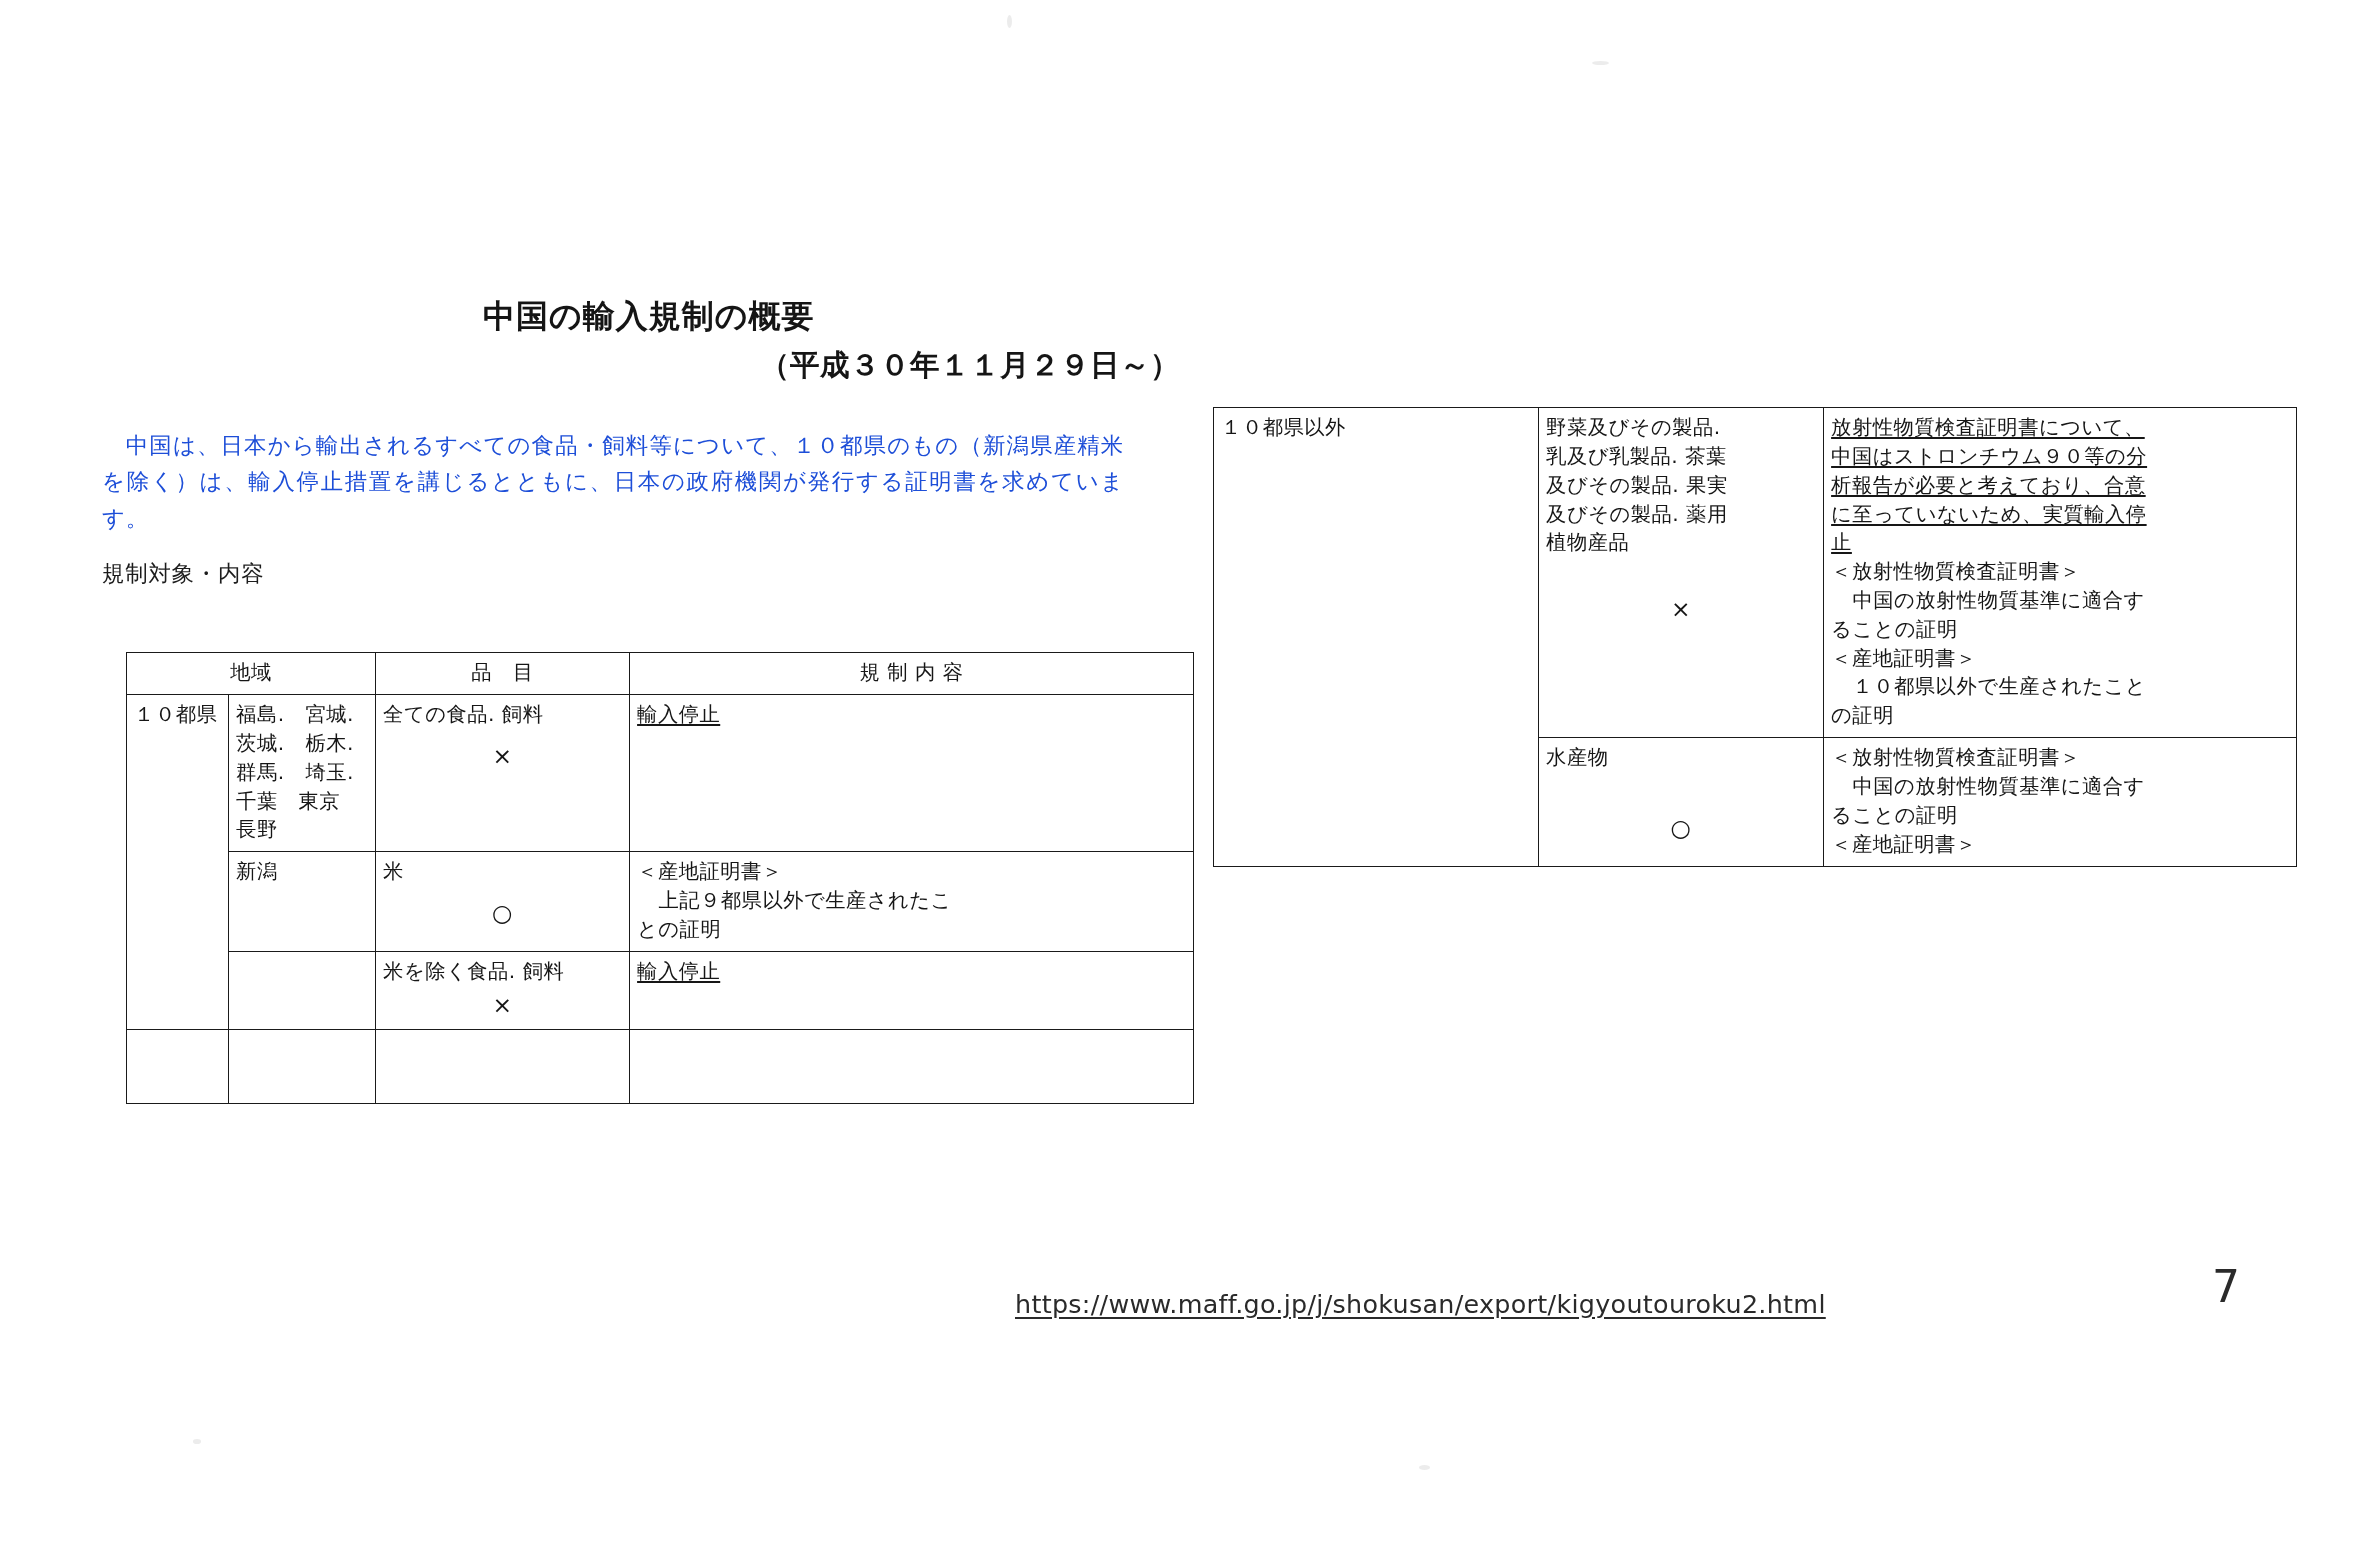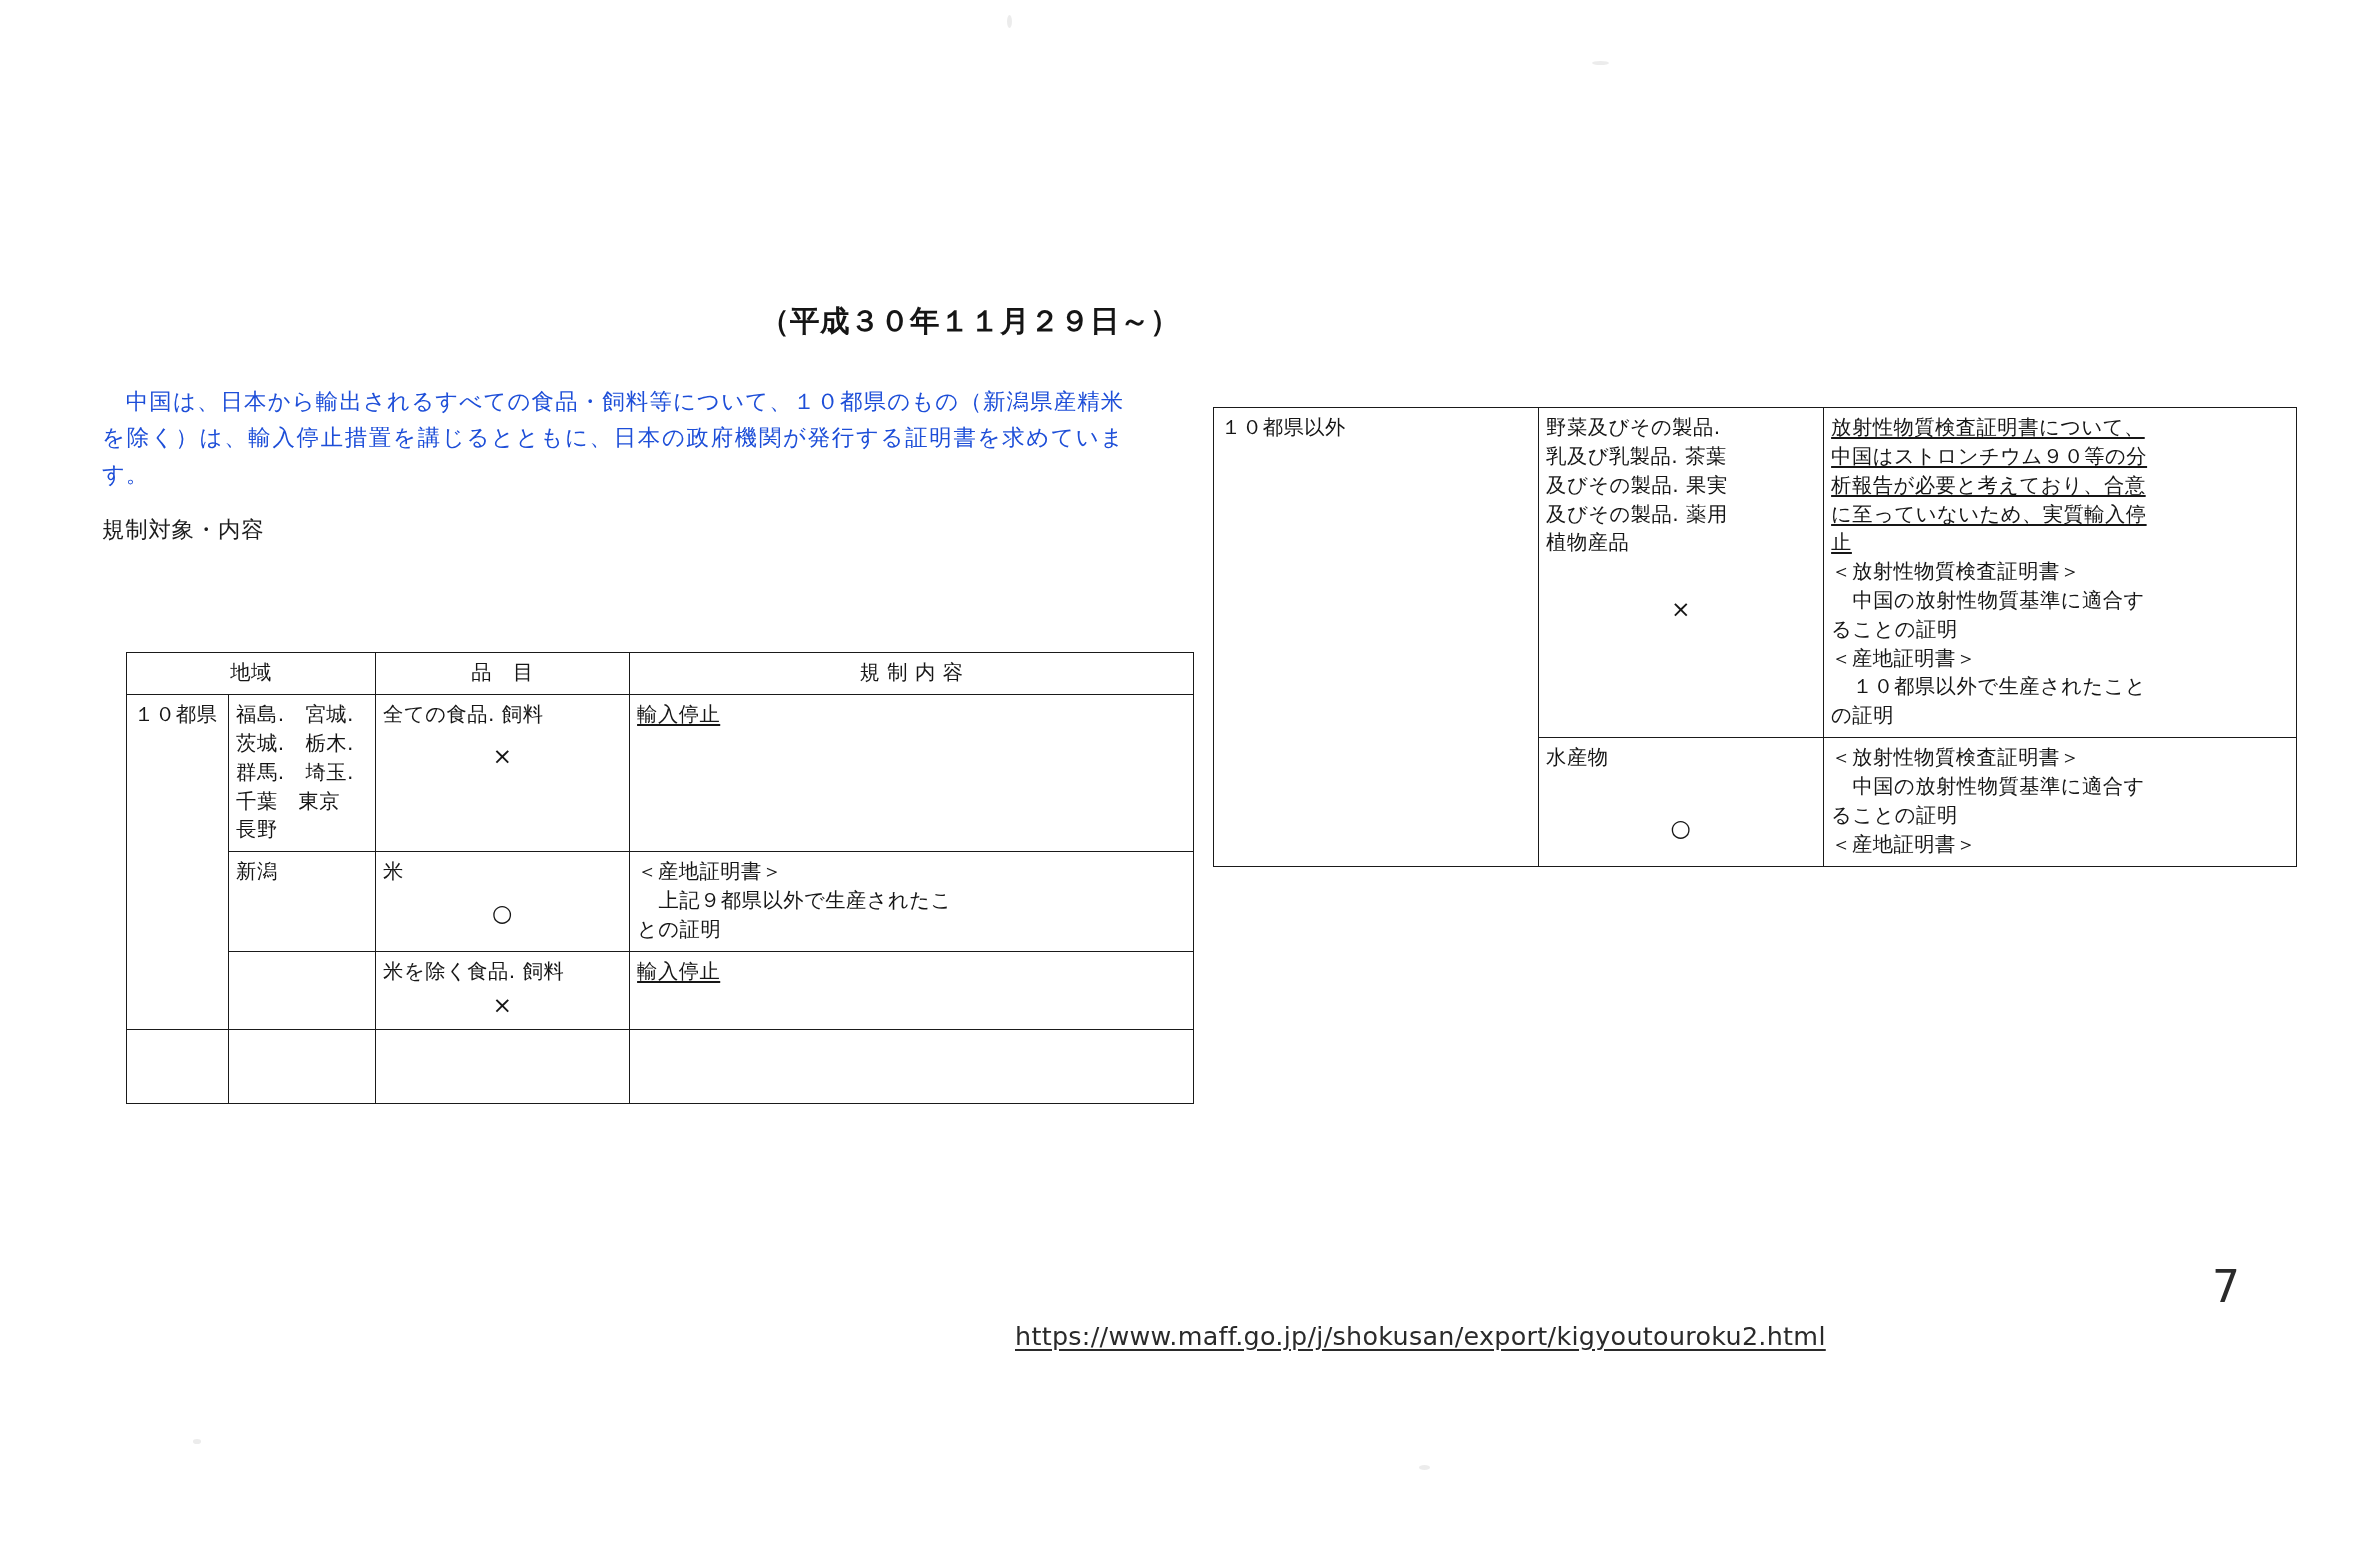--- a/index.html
+++ b/index.html
@@ -106,21 +106,21 @@
     left: 1213px;
     top: 407px;
     width: 1093px;
   }
   #right-table { width: 1083px; }
 
   
   #footer-url {
     position: absolute;
     left: 1015px;
-    top: 1321px;
+    top: 1289px;
     font-size: 25.4px;
     letter-spacing: 0.3px;
     color: #2a2a2a;
     text-decoration: underline;
     text-underline-offset: 4.1px;
     font-family: "DejaVu Sans", "Liberation Sans", sans-serif;
     white-space: nowrap;
   }
   #page-number {
     position: absolute;
@@ -135,20 +135,21 @@
     position: absolute;
     background: #d9d9d9;
     border-radius: 50%;
     opacity: .5;
   }
 </style>
 </head>
 <body>
 
 <div id="left-col">
+  <h1 class="doc-title">中国の輸入規制の概要</h1>
   <h2 class="doc-subtitle">（平成３０年１１月２９日～）</h2>
 
   <p id="intro-para"><span class="indent"></span><span>中国は、日本から輸出されるすべての食品・飼料等について、１０都県のもの（新潟県産精米を除く）は、輸入停止措置を講じるとともに、日本の政府機関が発行する証明書を求めています。</span></p>
 
   <div id="regulation-label">規制対象・内容</div>
 </div>
 
 <div id="left-table-wrap">
   <table id="left-table" class="reg-table">
     <colgroup>

